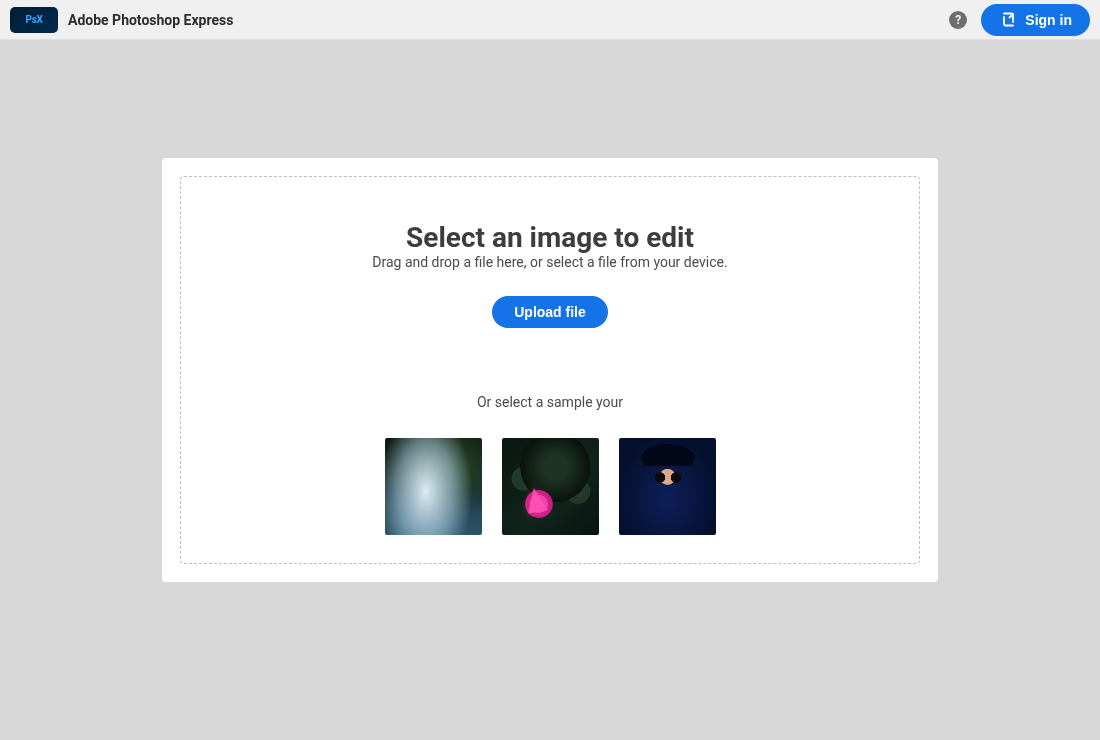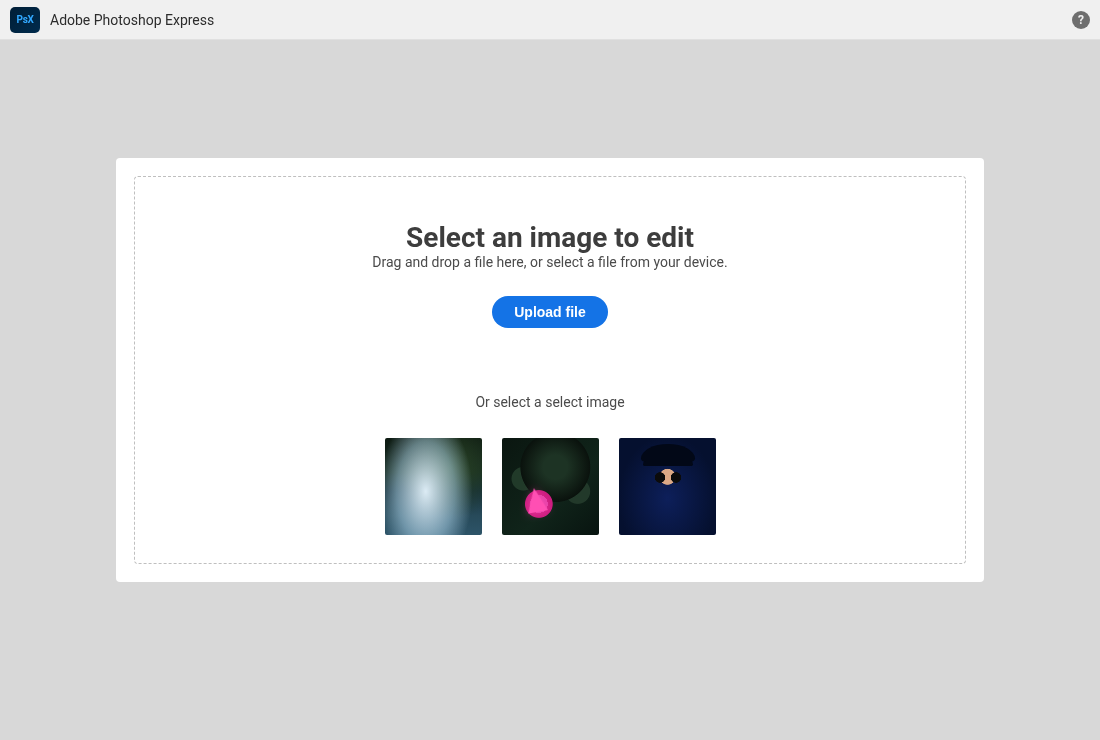--- a/index.html
+++ b/index.html
@@ -16,28 +16,28 @@
       height: 40px;
       background: #f0f0f0;
       display: flex;
       align-items: center;
       justify-content: space-between;
       padding: 0 10px;
       border-bottom: 1px solid #e0e0e0;
     }
     .header-left { display: flex; align-items: center; gap: 10px; }
     .app-logo {
-      width: 30px; height: 26px;
+      width: 48px; height: 26px;
       border-radius: 5px;
       background: linear-gradient(135deg, #001e36, #002b4d);
       display: flex; align-items: center; justify-content: center;
       color: #31a8ff; font-weight: 700; font-size: 10px;
       letter-spacing: -0.3px;
     }
-    .app-title { font-size: 14px; font-weight: 400; color: #2c2c2c; }
+    .app-title { font-size: 14px; font-weight: 700; color: #2c2c2c; }
     .header-right { display: flex; align-items: center; gap: 14px; }
     .help-icon {
       width: 18px; height: 18px; border-radius: 50%;
       background: #6e6e6e; color: #f0f0f0;
       display: flex; align-items: center; justify-content: center;
       font-size: 12px; font-weight: 700; cursor: pointer;
     }
     .signin-button {
       display: flex; align-items: center; gap: 8px;
       padding: 7px 18px;
@@ -47,21 +47,21 @@
       border: none; cursor: pointer;
     }
     .signin-button svg { display: block; }
 
     
     .panel-wrap {
       padding-top: 118px;
       display: flex; justify-content: center;
     }
     .panel {
-      width: 868px;
+      width: 776px;
       background: #fff;
       border-radius: 4px;
       padding: 18px;
     }
     .dropzone {
       border: 1.5px dashed #bfbfbf;
       border-radius: 4px;
       padding: 44px 20px 28px;
       text-align: center;
     }
@@ -146,30 +146,38 @@
 </head>
 <body>
 
 <div class="header">
   <div class="header-left">
     <div class="app-logo">PsX</div>
     <div class="app-title">Adobe Photoshop Express</div>
   </div>
   <div class="header-right">
     <div class="help-icon">?</div>
+    <button class="signin-button">
+      <svg width="18" height="18" viewBox="0 0 18 18" fill="none" stroke="#fff" stroke-width="1.8" stroke-linecap="round" stroke-linejoin="round">
+        <path d="M5 2.5h7.5a1.5 1.5 0 0 1 1.5 1.5v7"></path>
+        <path d="M14 14.5H6.5A1.5 1.5 0 0 1 5 13V6"></path>
+        <path d="M10.5 6.5 14 3"></path>
+      </svg>
+      <span>Sign in</span>
+    </button>
   </div>
 </div>
 
 <div class="panel-wrap">
   <div class="panel">
     <div class="dropzone">
       <h1 class="dz-title">Select an image to edit</h1>
       <p class="dz-subtitle">Drag and drop a file here, or select a file from your device.</p>
       <button class="upload-button">Upload file</button>
-      <p class="samples-label">Or select a select image</p>
+      <p class="samples-label">Or select a sample your</p>
       <div class="samples">
         <div class="sample s-waterfall"></div>
         <div class="sample s-lotus"></div>
         <div class="sample s-portrait"></div>
       </div>
     </div>
   </div>
 </div>
 
 </body></html>

